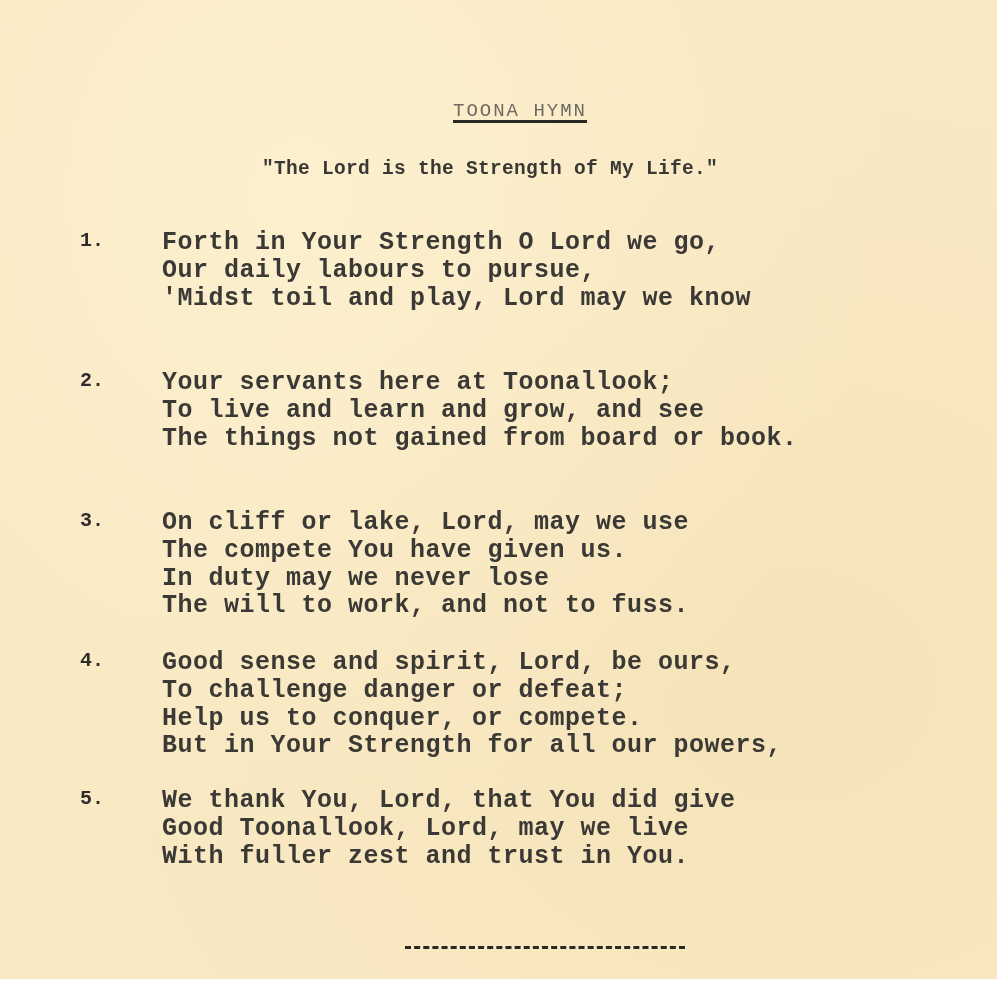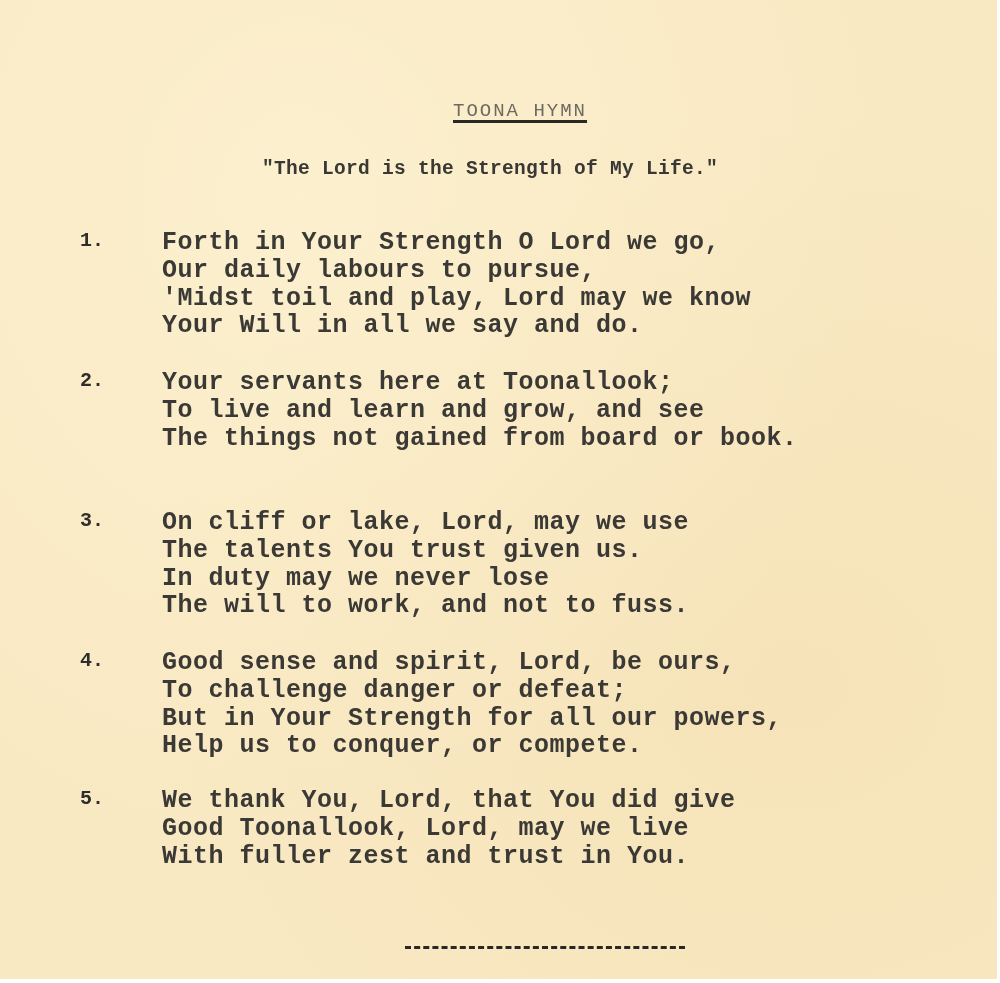--- a/index.html
+++ b/index.html
@@ -50,50 +50,49 @@
 <div class="page">
   <div class="title">TOONA HYMN</div>
   <div class="subtitle">"The Lord is the Strength of My Life."</div>
 
   <div class="verse" style="top:229px">
     <div class="verse-num">1.</div>
     <div class="verse-lines">
       <div class="line">Forth in Your Strength O Lord we go,</div>
       <div class="line">Our daily labours to pursue,</div>
       <div class="line">'Midst toil and play, Lord may we know</div>
-      <div class="line">Your Will in all we say and do.</div>
     </div>
   </div>
 
   <div class="verse" style="top:369px">
     <div class="verse-num">2.</div>
     <div class="verse-lines">
       <div class="line">Your servants here at Toonallook;</div>
       <div class="line">To live and learn and grow, and see</div>
       <div class="line">The things not gained from board or book.</div>
     </div>
   </div>
 
   <div class="verse" style="top:509px">
     <div class="verse-num">3.</div>
     <div class="verse-lines">
       <div class="line">On cliff or lake, Lord, may we use</div>
-      <div class="line">The talents You trust given us.</div>
+      <div class="line">The compete You have given us.</div>
       <div class="line">In duty may we never lose</div>
       <div class="line">The will to work, and not to fuss.</div>
     </div>
   </div>
 
   <div class="verse" style="top:649px">
     <div class="verse-num">4.</div>
     <div class="verse-lines">
       <div class="line">Good sense and spirit, Lord, be ours,</div>
       <div class="line">To challenge danger or defeat;</div>
+      <div class="line">Help us to conquer, or compete.</div>
       <div class="line">But in Your Strength for all our powers,</div>
-      <div class="line">Help us to conquer, or compete.</div>
     </div>
   </div>
 
   <div class="verse" style="top:787px">
     <div class="verse-num">5.</div>
     <div class="verse-lines">
       <div class="line">We thank You, Lord, that You did give</div>
       <div class="line">Good Toonallook, Lord, may we live</div>
       <div class="line">With fuller zest and trust in You.</div>
     </div>

